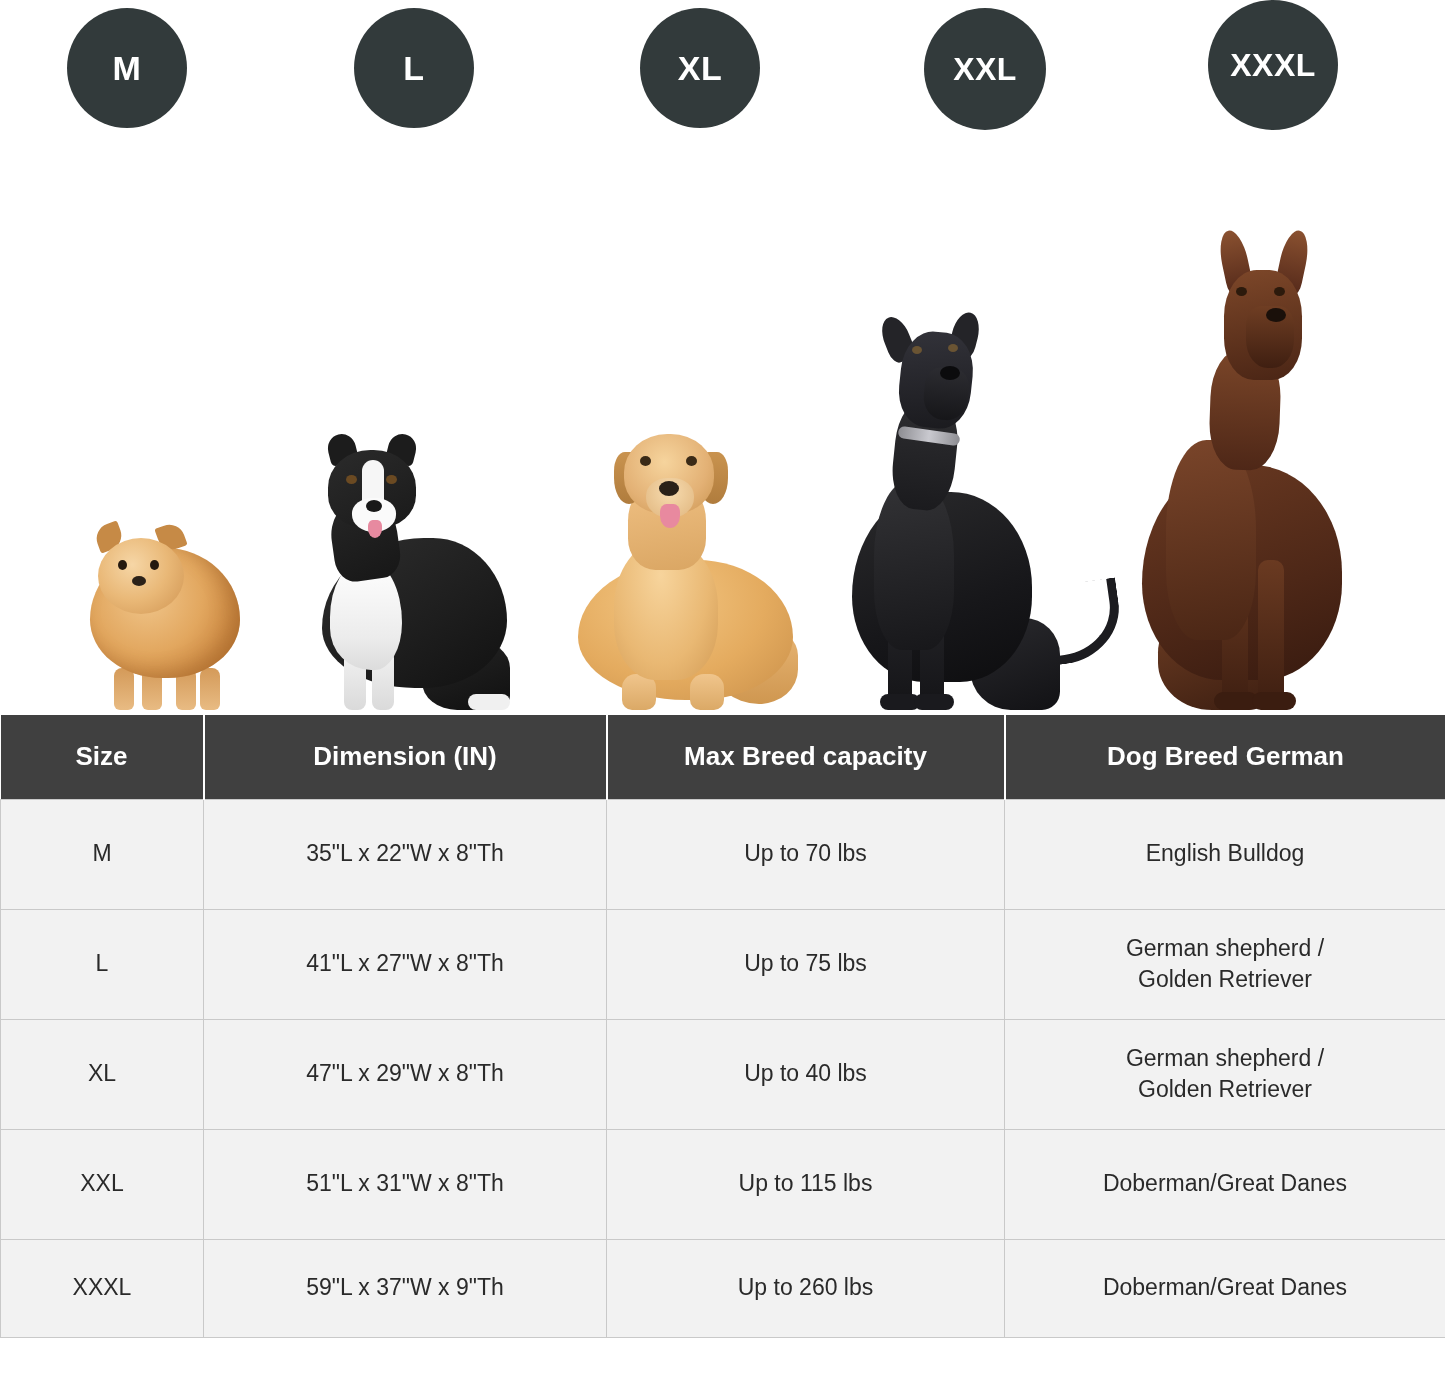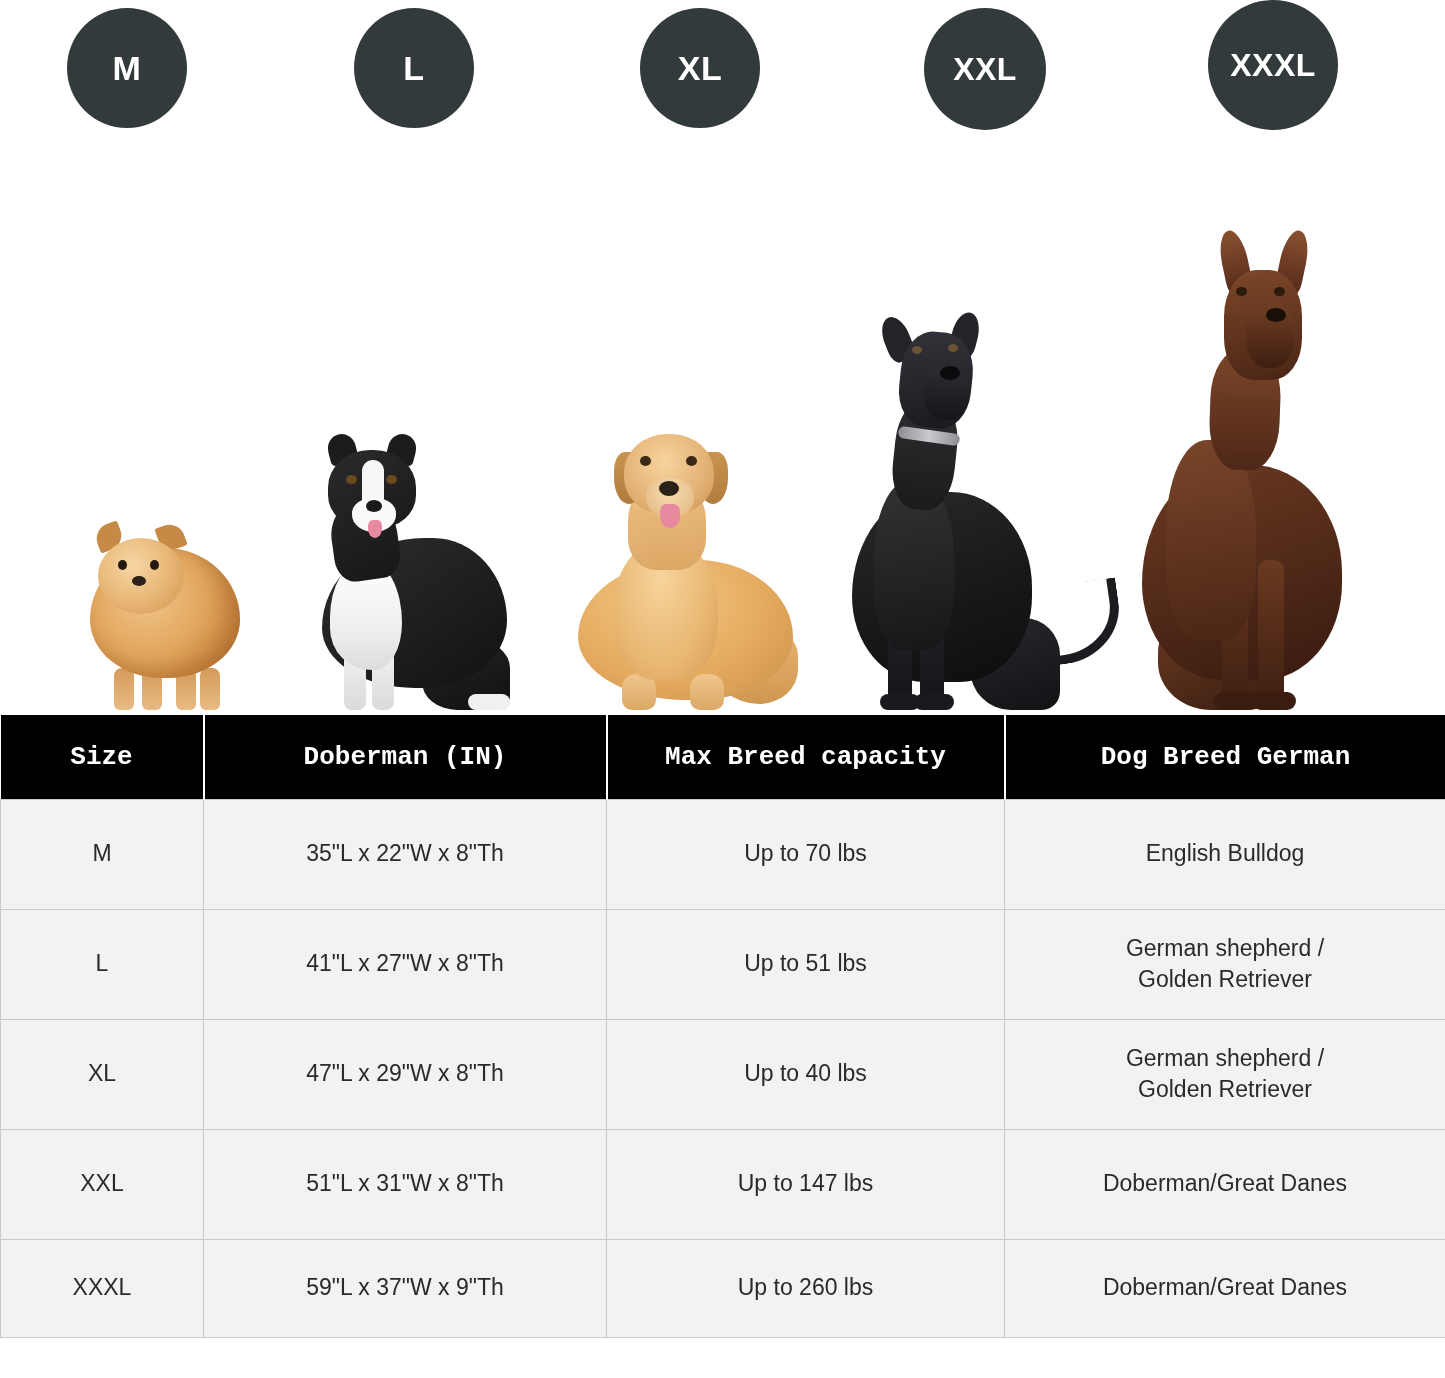--- a/index.html
+++ b/index.html
@@ -501,29 +501,28 @@
     border-collapse: collapse;
     width: 1445px;
     table-layout: fixed;
   }
   table.size-table col.c0 { width: 203px; }
   table.size-table col.c1 { width: 403px; }
   table.size-table col.c2 { width: 398px; }
   table.size-table col.c3 { width: 441px; }
 
   table.size-table thead th {
-    background: #000000;
+    background: #404040;
     color: #ffffff;
     font-size: 26px;
     font-weight: bold;
     height: 84px;
     text-align: center;
     border-right: 2px solid #ffffff;
     box-sizing: border-box;
-    font-family: Liberation Mono, monospace;
   }
   table.size-table thead th:last-child { border-right: none; }
 
   table.size-table tbody td {
     background: #f2f2f2;
     color: #2a2a2a;
     font-size: 23px;
     text-align: center;
     height: 110px;
     border: 1px solid #c9c9c9;
@@ -654,56 +653,56 @@
     <table class="size-table">
       <colgroup>
         <col class="c0">
           <col class="c1">
           <col class="c2">
           <col class="c3">
       </colgroup>
       <thead>
         <tr>
           <th>Size</th>
-          <th>Doberman (IN)</th>
+          <th>Dimension (IN)</th>
           <th>Max Breed capacity</th>
           <th>Dog Breed German</th>
         </tr>
       </thead>
       <tbody>
         <tr>
           <td>M</td>
           <td>35"L x 22"W x 8"Th</td>
           <td>Up to 70 lbs</td>
           <td class="cell-multiline">
             <span>English Bulldog</span>
           </td>
         </tr>
         <tr>
           <td>L</td>
           <td>41"L x 27"W x 8"Th</td>
-          <td>Up to 51 lbs</td>
+          <td>Up to 75 lbs</td>
           <td class="cell-multiline">
             <span>German shepherd /</span>
             <span>Golden Retriever</span>
           </td>
         </tr>
         <tr>
           <td>XL</td>
           <td>47"L x 29"W x 8"Th</td>
           <td>Up to 40 lbs</td>
           <td class="cell-multiline">
             <span>German shepherd /</span>
             <span>Golden Retriever</span>
           </td>
         </tr>
         <tr>
           <td>XXL</td>
           <td>51"L x 31"W x 8"Th</td>
-          <td>Up to 147 lbs</td>
+          <td>Up to 115 lbs</td>
           <td class="cell-multiline">
             <span>Doberman/Great Danes</span>
           </td>
         </tr>
         <tr>
           <td>XXXL</td>
           <td>59"L x 37"W x 9"Th</td>
           <td>Up to 260 lbs</td>
           <td class="cell-multiline">
             <span>Doberman/Great Danes</span>

